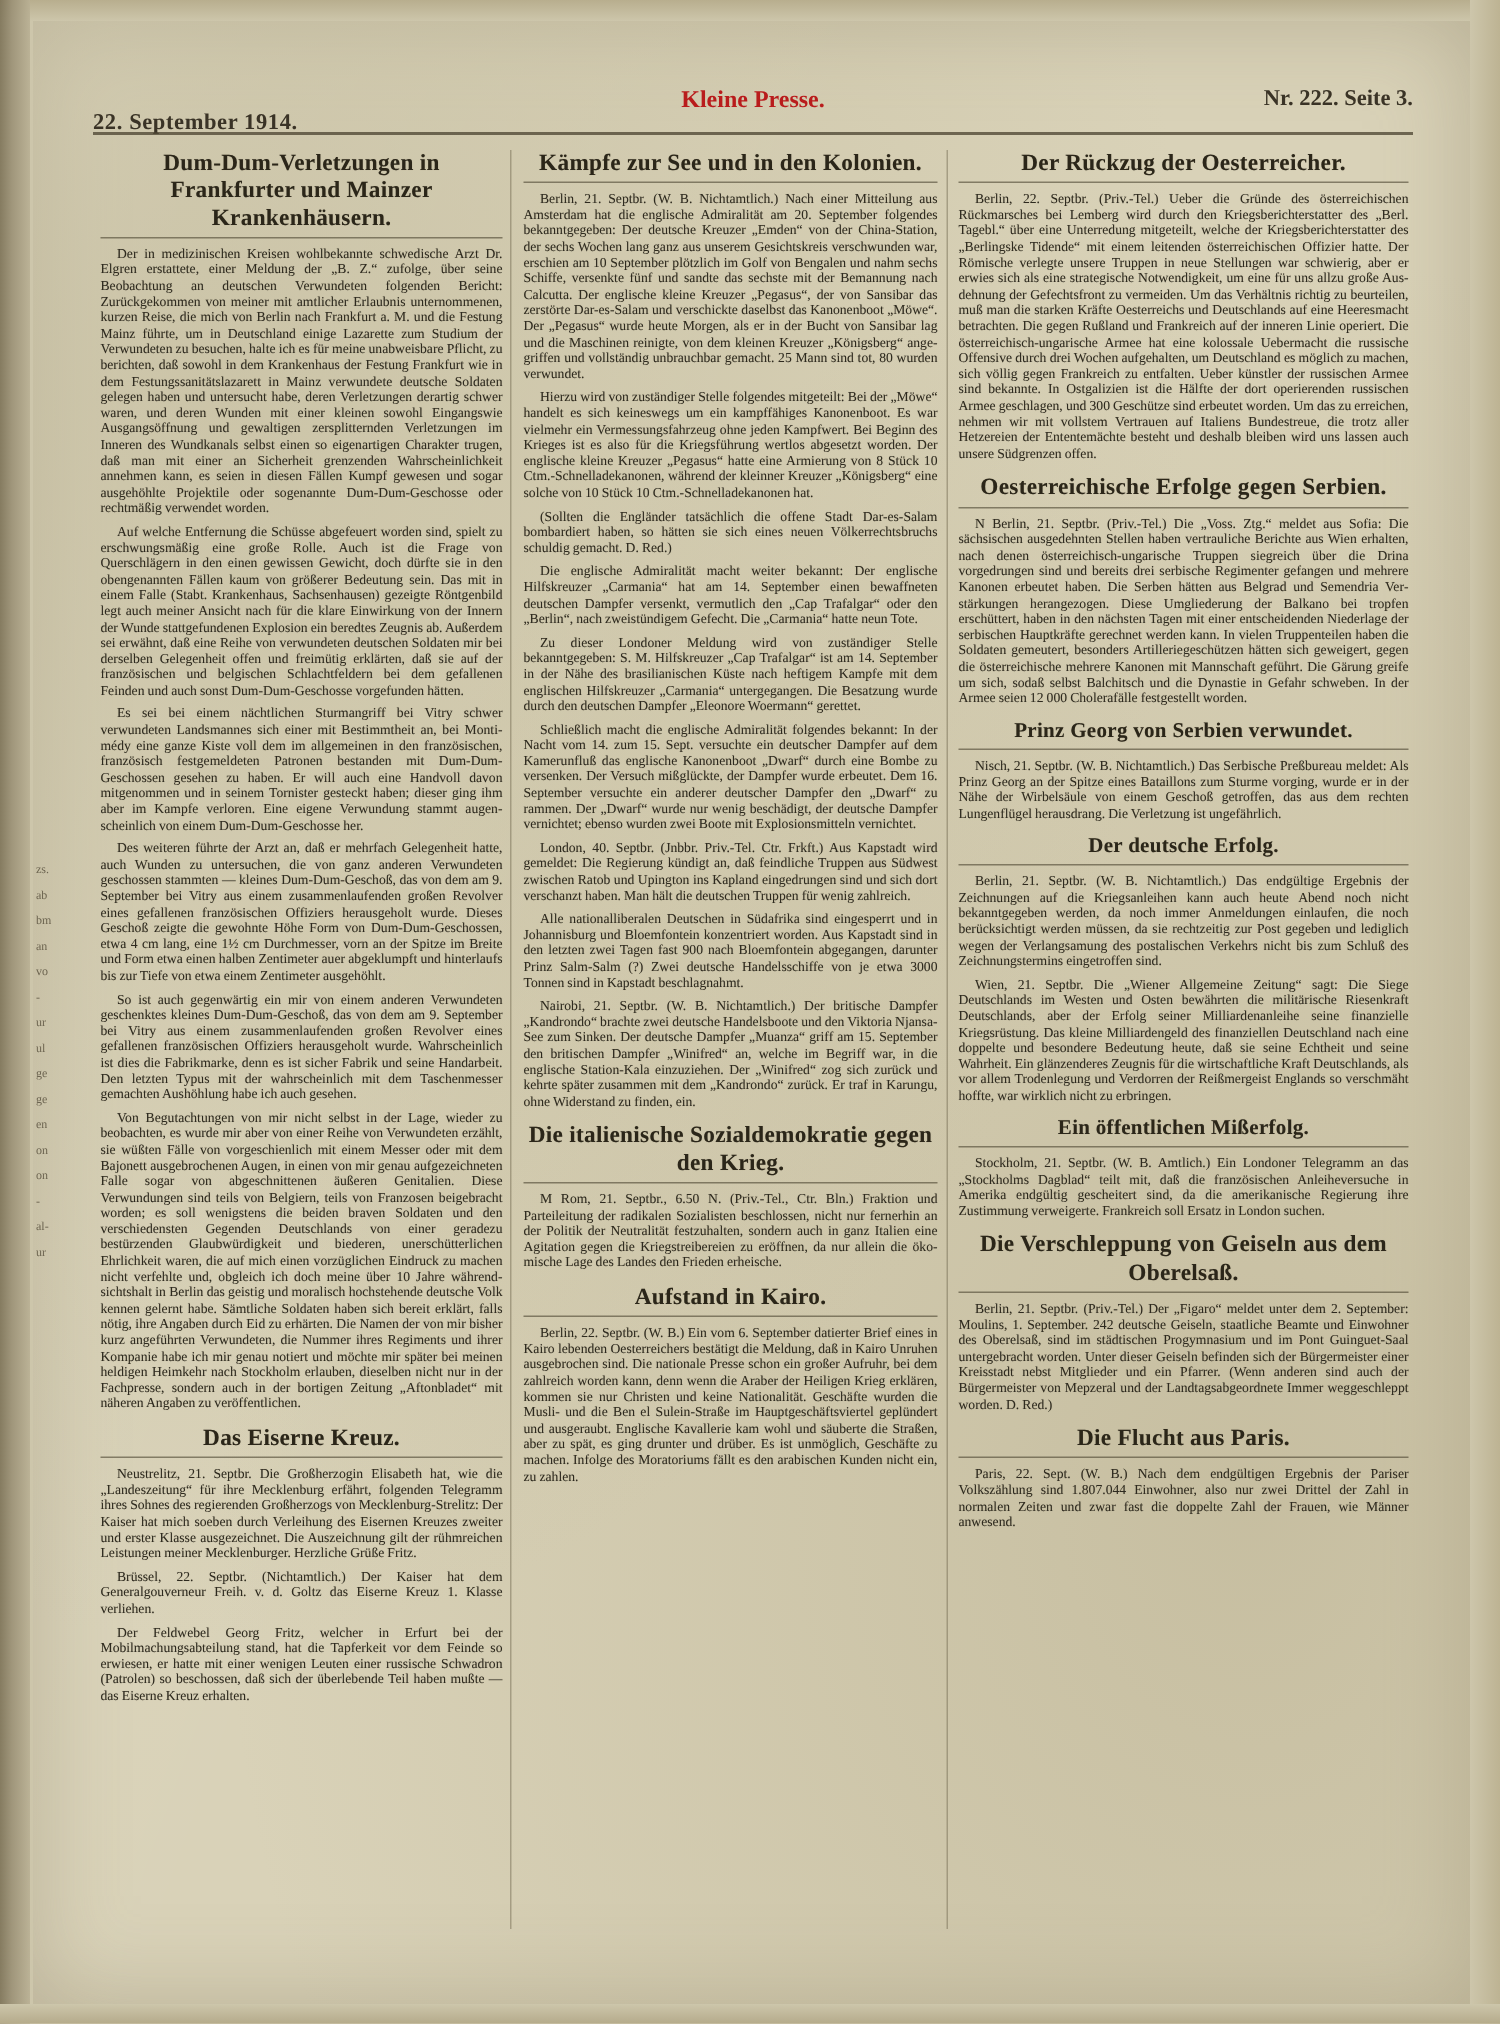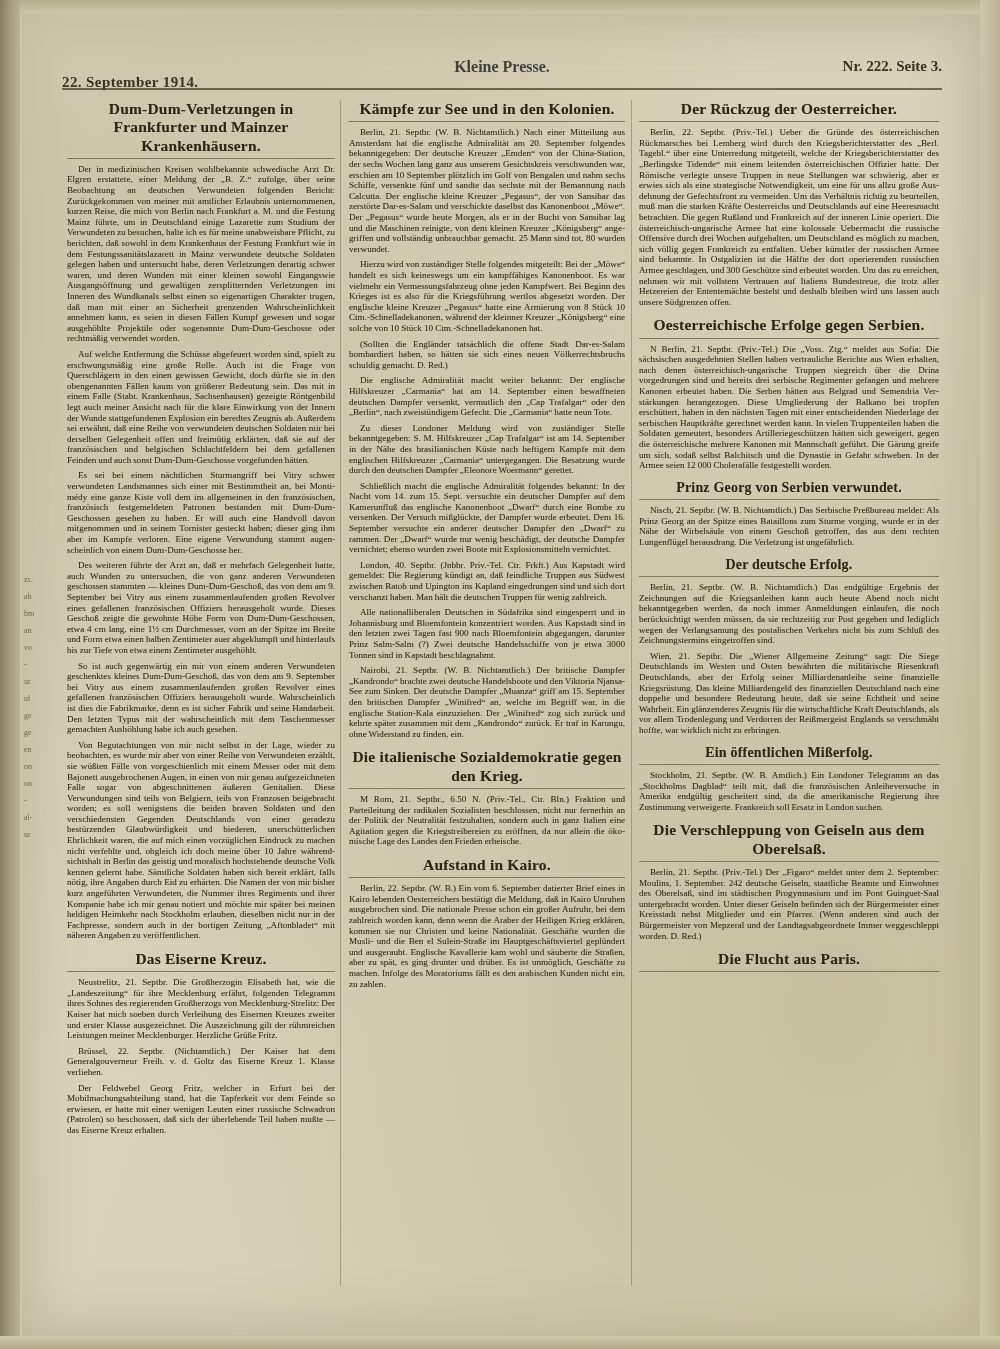--- a/index.html
+++ b/index.html
@@ -42,21 +42,21 @@
     position:absolute;right:0;top:0;width:20px;height:1349px;
     background:linear-gradient(270deg,#bdb393,#cdc6ab);
   }
 
   
   .masthead{
     position:absolute;left:40px;top:44px;width:880px;height:26px;
     font-family:"Liberation Serif", serif;
   }
   .mh-left{position:absolute;left:0;top:16px;font-size:15px;font-weight:bold;letter-spacing:.4px;color:#3a3326;}
-  .mh-center{position:absolute;left:0;right:0;top:0;text-align:center;font-size:16px;font-weight:bold;color:#404040;}
+  .mh-center{position:absolute;left:0;right:0;top:0;text-align:center;font-size:16px;font-weight:bold;color:#b91c1c;}
   .mh-right{position:absolute;right:0;top:0;font-size:15px;font-weight:bold;color:#3a3326;}
   .rule{
     position:absolute;left:40px;top:74px;width:880px;height:2px;background:#4a422f;opacity:.75;
   }
 
   
   .col{
     position:absolute;top:86px;
     color:#2e2a1f;
     text-align:justify;
@@ -188,20 +188,21 @@
         <p>Stockholm, 21. Septbr. (W. B. Amtlich.) Ein Londoner Telegramm an das „Stockholms Dagblad“ teilt mit, daß die französischen Anleiheversuche in Amerika endgültig gescheitert sind, da die amerikanische Re­gierung ihre Zustimmung verweigerte. Frankreich soll Ersatz in London suchen.</p>
       </div>
       <div class="blk">
         <h2 class="head">Die Verschleppung von Geiseln aus dem Oberelsaß.</h2>
         <div class="headrule"></div>
         <p>Berlin, 21. Septbr. (Priv.-Tel.) Der „Figaro“ mel­det unter dem 2. September: Moulins, 1. September. 242 deutsche Geiseln, staatliche Beamte und Ein­wohner des Oberelsaß, sind im städtischen Progymnasium und im Pont Guinguet-Saal untergebracht worden. Unter dieser Geiseln befinden sich der Bürgermeister einer Kreisstadt nebst Mitglieder und ein Pfarrer. (Wenn anderen sind auch der Bürgermeister von Mepzeral und der Landtagsabgeordnete Immer weggeschleppt worden. D. Red.)</p>
       </div>
       <div class="blk">
         <h2 class="head">Die Flucht aus Paris.</h2>
         <div class="headrule"></div>
+        <p>Paris, 22. Sept. (W. B.) Nach dem endgültigen Ergebnis der Pariser Volkszählung sind 1.807.044 Einwohner, also nur zwei Drittel der Zahl in normalen Zeiten und zwar fast die doppelte Zahl der Frauen, wie Männer anwesend.</p>
       </div>
     </div>
 
   <div class="margin-notes">
       <div>zs.</div>
       <div>ab</div>
       <div>bm</div>
       <div>an</div>
       <div>vo</div>
       <div>-</div>

